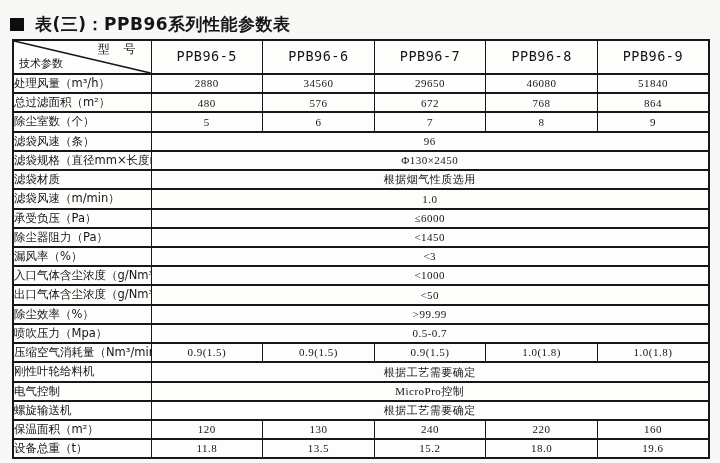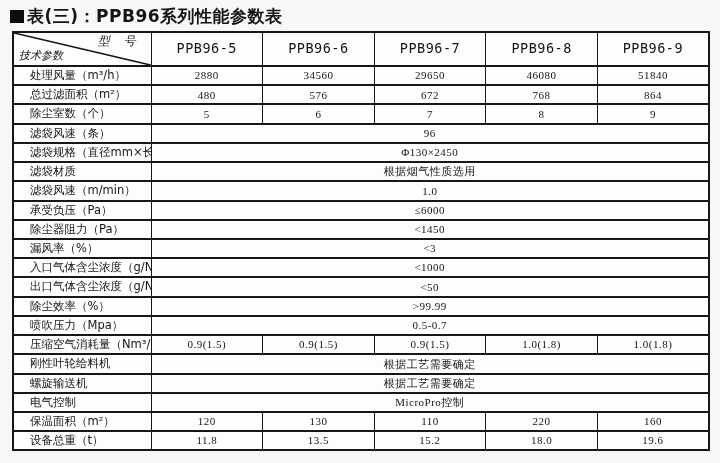--- a/index.html
+++ b/index.html
@@ -4,22 +4,22 @@
 <style>
   html,body{margin:0;padding:0;}
   body{
     width:720px;height:463px;
     background:#f7f7f5;
     font-family:"DejaVu Sans","Liberation Sans",sans-serif;
     color:#151515;
     overflow:hidden;
   }
   .title-row{
-    display:flex;align-items:center;gap:3px;
-    padding:5px 0 3px 10px;
+    display:flex;align-items:center;gap:11px;
+    padding:13px 0 3px 10px;
   }
   .sq{width:14px;height:13px;background:#0d0d0d;display:inline-block;flex:0 0 auto;}
   .title-text{font-size:17px;font-weight:bold;letter-spacing:0.5px;}
   table.spec{
     border-collapse:collapse;
     table-layout:fixed;
     margin-left:12px;
     width:698px;
     background:#fdfdfc;
   }
@@ -41,27 +41,27 @@
     overflow:hidden;
     white-space:nowrap;
   }
   thead th{height:28px;}
   th.model{
     font-family:"DejaVu Sans Mono","Liberation Mono",monospace;
     font-size:13.5px;
     font-weight:normal;
     letter-spacing:0.5px;
   }
-  th.corner{position:relative;padding:0;font-weight:normal;font-style:italic;}
+  th.corner{position:relative;padding:0;font-weight:normal;}
   th.corner svg.diag{position:absolute;left:0;top:0;width:100%;height:100%;}
   .corner-tr{position:absolute;top:2px;right:10px;font-size:12px;letter-spacing:5px;}
   .corner-bl{position:absolute;bottom:2px;left:5px;font-size:11px;}
   td.label{
     text-align:left;
-    padding-left:16px;
+    padding-left:0;
     font-size:11.5px;
   }
   td.val,td.valspan{
     font-family:Liberation Serif, serif;
     font-size:11px;
     letter-spacing:0.5px;
   }
 </style>
 </head>
 <body>
@@ -171,32 +171,32 @@
         <td class="val">0.9(1.5)</td>
         <td class="val">0.9(1.5)</td>
         <td class="val">1.0(1.8)</td>
         <td class="val">1.0(1.8)</td>
       </tr>
       <tr>
         <td class="label">刚性叶轮给料机</td>
         <td colspan="5" class="valspan">根据工艺需要确定</td>
       </tr>
       <tr>
+        <td class="label">电气控制</td>
+        <td colspan="5" class="valspan">MicroPro控制</td>
+      </tr>
+      <tr>
         <td class="label">螺旋输送机</td>
         <td colspan="5" class="valspan">根据工艺需要确定</td>
-      </tr>
-      <tr>
-        <td class="label">电气控制</td>
-        <td colspan="5" class="valspan">MicroPro控制</td>
       </tr>
       <tr>
         <td class="label">保温面积（m²）</td>
         <td class="val">120</td>
         <td class="val">130</td>
-        <td class="val">110</td>
+        <td class="val">240</td>
         <td class="val">220</td>
         <td class="val">160</td>
       </tr>
       <tr>
         <td class="label">设备总重（t）</td>
         <td class="val">11.8</td>
         <td class="val">13.5</td>
         <td class="val">15.2</td>
         <td class="val">18.0</td>
         <td class="val">19.6</td>

